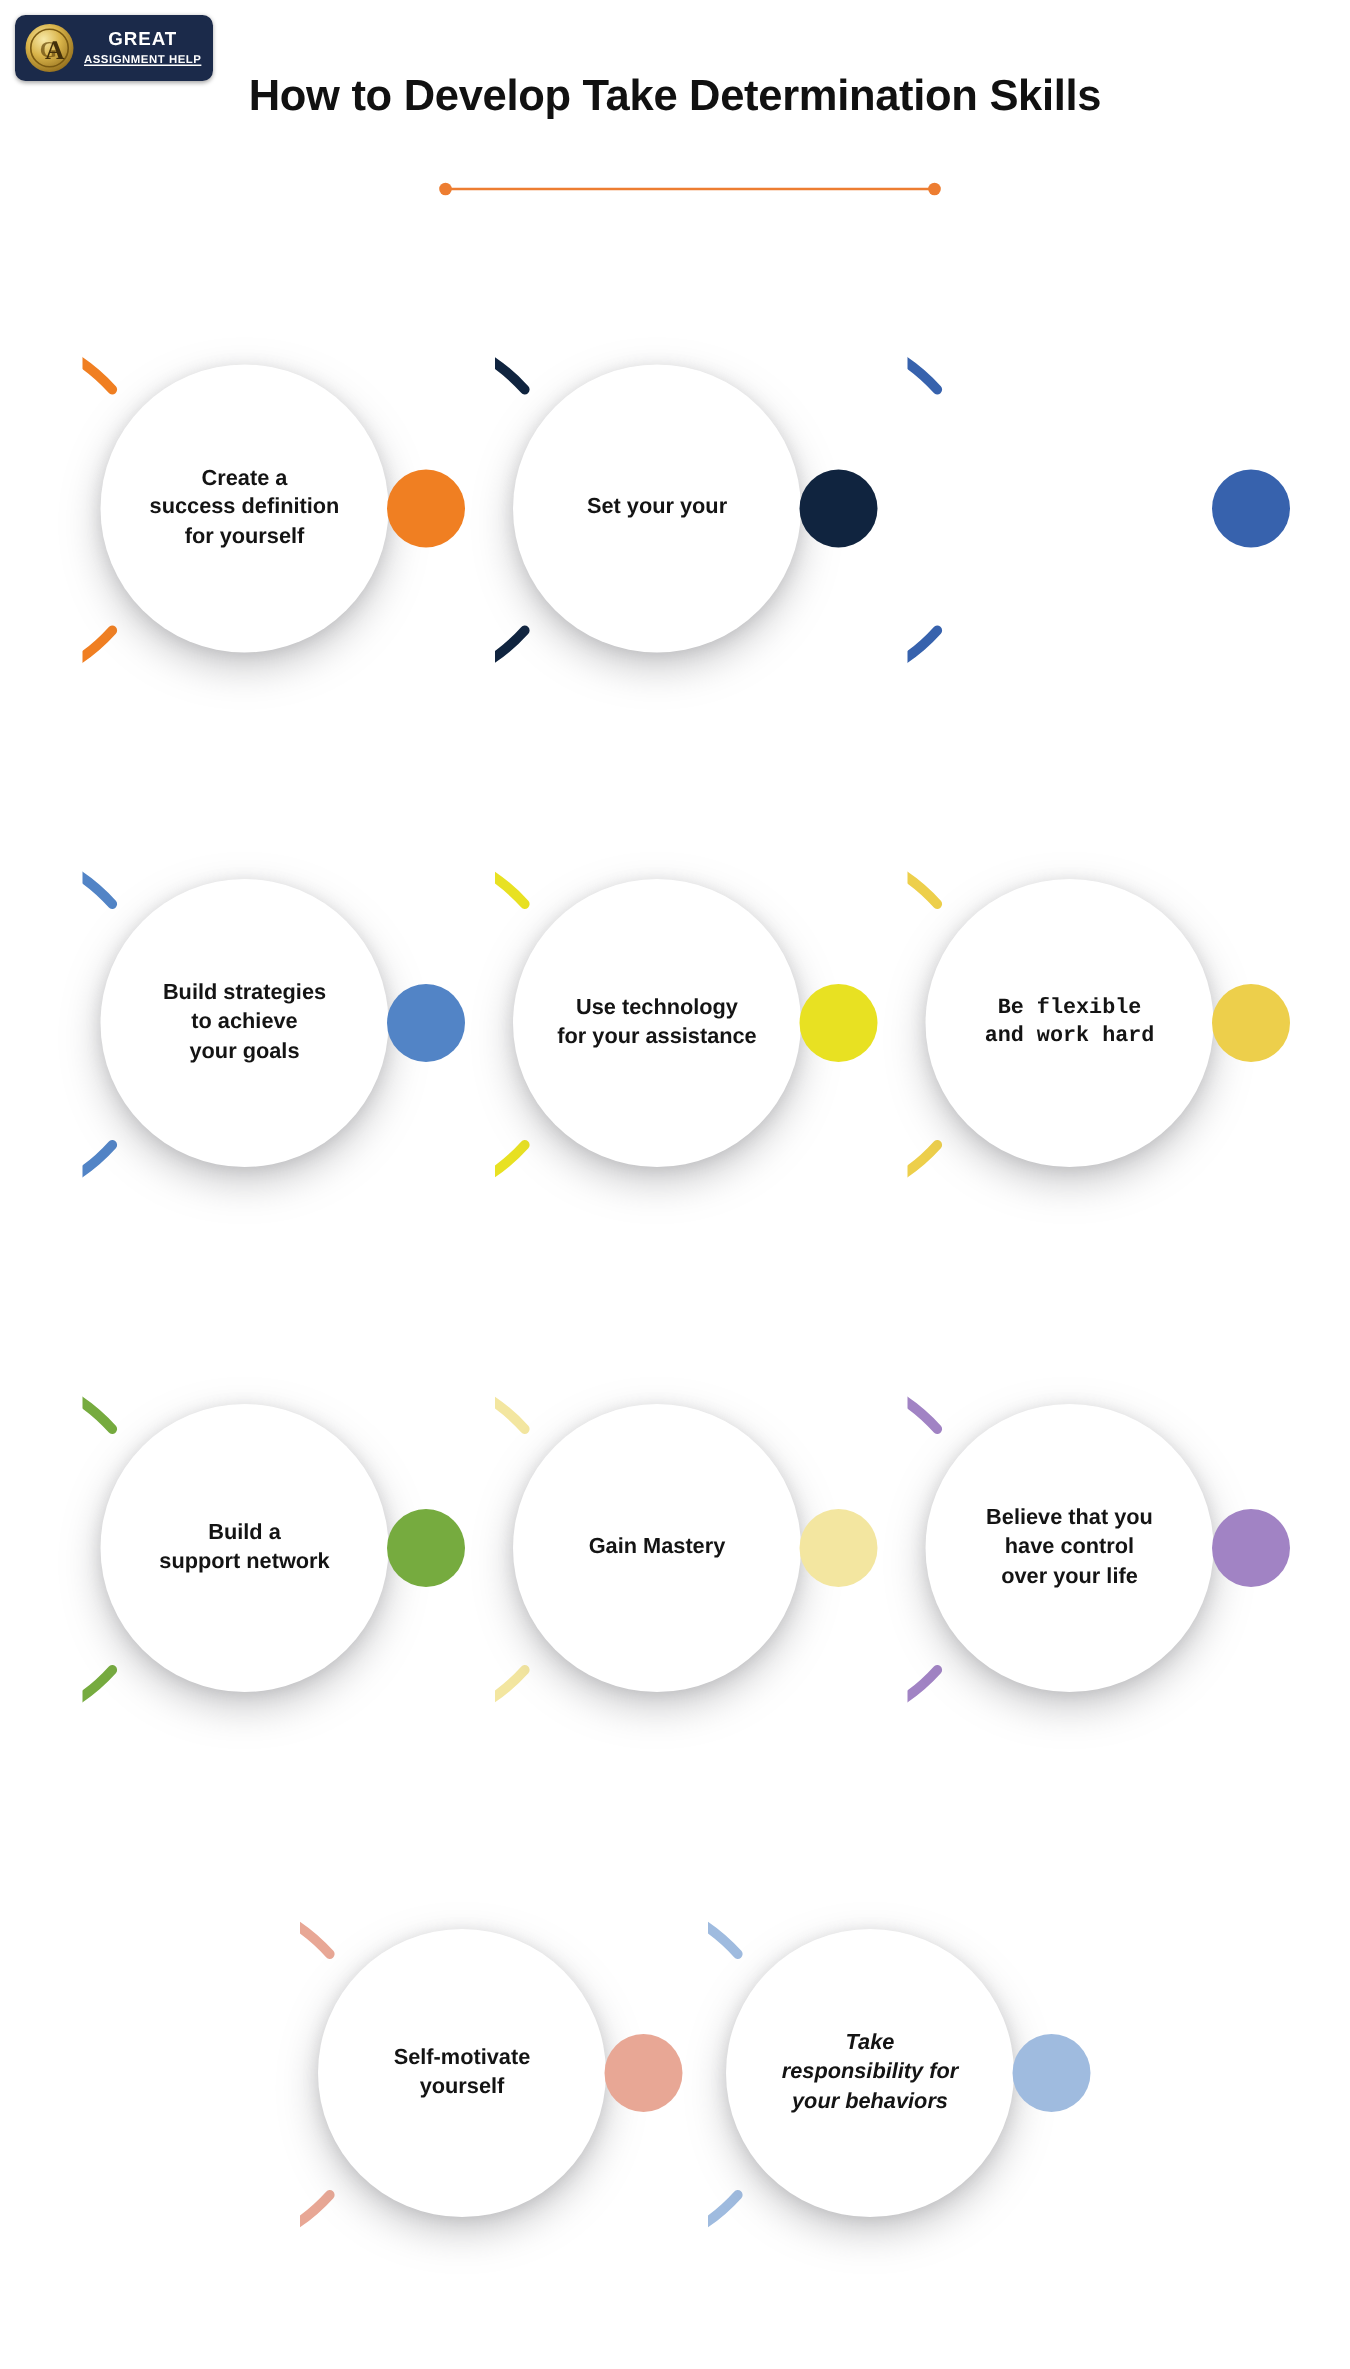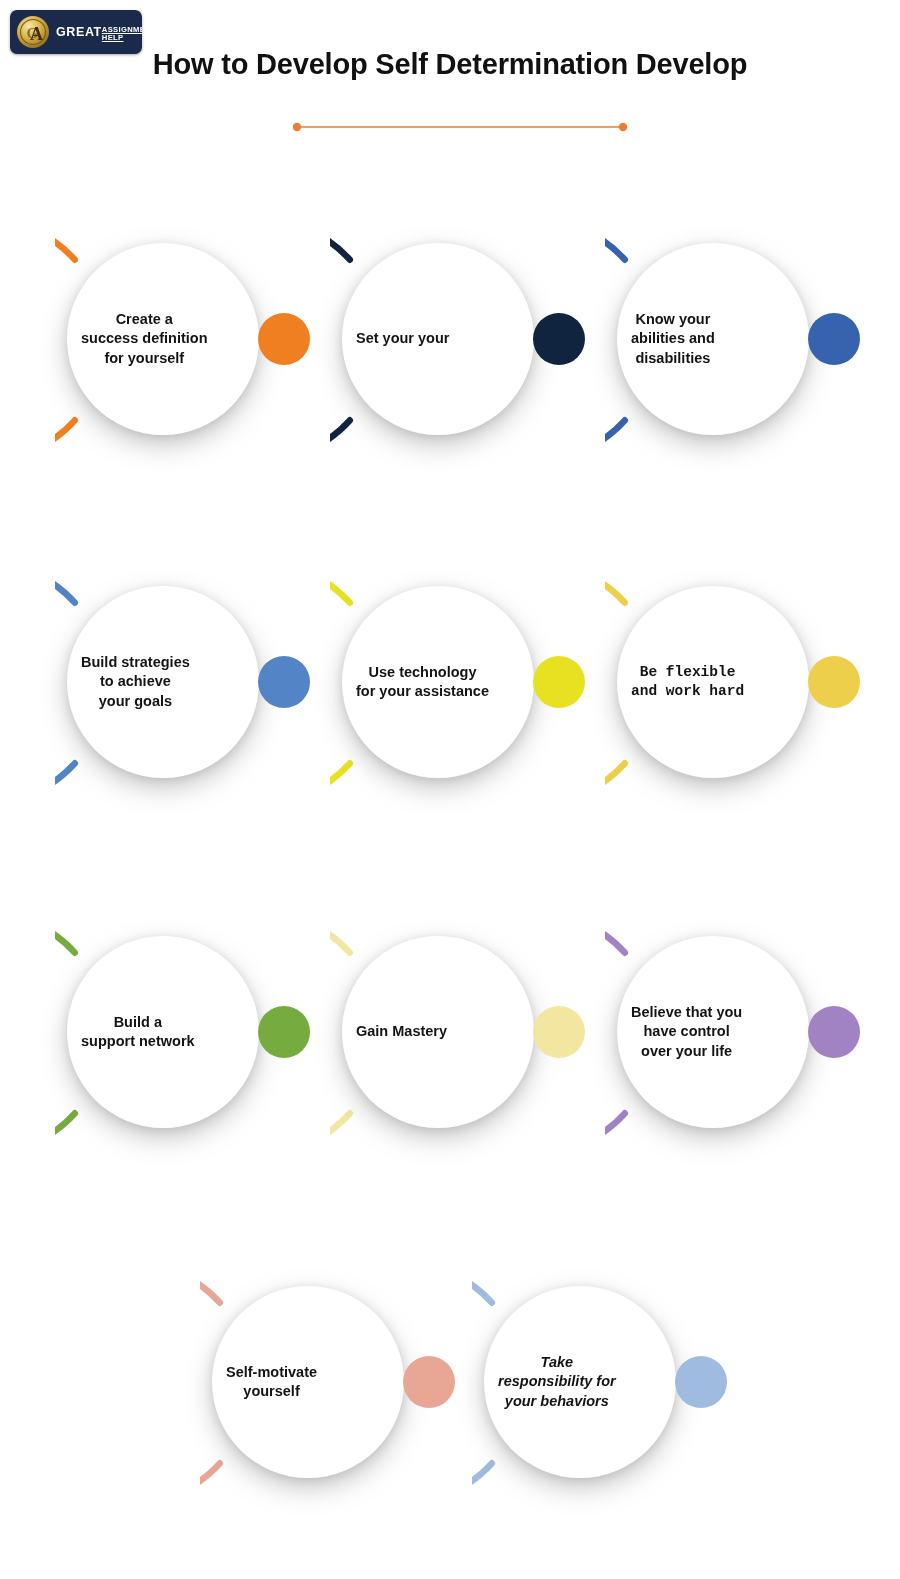--- a/index.html
+++ b/index.html
@@ -32,21 +32,21 @@
   .logo-emblem {
     width: 34px;
     height: 34px;
     margin-left: 6px;
     flex: 0 0 auto;
     position: relative;
   }
   .logo-text {
     margin-left: 6px;
     display: flex;
-    flex-direction: row;
+    flex-direction: column;
     align-items: center;
     justify-content: center;
     line-height: 1;
   }
   .logo-line1 {
     color: #ffffff;
     font-size: 12.5px;
     font-weight: bold;
     letter-spacing: .6px;
   }
@@ -104,20 +104,21 @@
     left: 12px;
     top: 58px;
     width: 192px;
     height: 192px;
     border-radius: 50%;
     background: #ffffff;
     box-shadow: 0 10px 26px rgba(120,120,125,.40),
                 0 2px 10px rgba(120,120,125,.22);
     display: flex;
     align-items: center;
+    justify-content: center;
   }
   .step-label {
     text-align: center;
     font-size: 14.5px;
     font-weight: bold;
     line-height: 1.33;
     color: #141414;
     padding: 0 14px;
     white-space: pre-line;
   }
@@ -148,21 +149,21 @@
       <text x="10.5" y="23" font-family="'Liberation Serif', serif" font-size="15" font-weight="bold" fill="#6d4f10" opacity=".75">G</text>
       <text x="14" y="24.5" font-family="'Liberation Serif', serif" font-size="18" font-weight="bold" fill="#43300a">A</text>
     </svg>
   </div>
   <div class="logo-text">
     <span class="logo-line1">GREAT</span>
     <span class="logo-line2">ASSIGNMENT HELP</span>
   </div>
 </div>
 
-<div class="page-title">How to Develop Self Determination Develop</div>
+<div class="page-title">How to Develop Take Determination Skills</div>
 
 <div class="divider">
   <svg width="336" height="10" viewBox="0 0 336 10" aria-hidden="true">
     <line x1="5" y1="5" x2="331" y2="5" stroke="#ed7d31" stroke-width="1.6"></line>
     <circle cx="5" cy="5" r="4.2" fill="#ed7d31"></circle>
     <circle cx="331" cy="5" r="4.2" fill="#ed7d31"></circle>
   </svg>
 </div>
 
 <div class="board">
@@ -183,25 +184,20 @@
         </svg></div>
       <div class="step-bubble">
         <div class="step-label">Set your your</div>
       </div>
       <div class="step-dot" style="background: rgb(16, 36, 63);"></div>
     </div>
     <div class="step" style="left: 605px; top: 185px;">
       <div class="step-arc"><svg width="280" height="310" viewBox="0 0 280 310">
           <path d="M 19.82 74.70 A 120 120 0 1 0 19.82 235.30" fill="none" stroke="#3762ad" stroke-width="6.5" stroke-linecap="round"></path>
         </svg></div>
-      <div class="step-bubble">
-        <div class="step-label">Know your
-abilities and
-disabilities</div>
-      </div>
       <div class="step-dot" style="background: rgb(55, 98, 173);"></div>
     </div>
     <div class="step" style="left: 55px; top: 528px;">
       <div class="step-arc"><svg width="280" height="310" viewBox="0 0 280 310">
           <path d="M 19.82 74.70 A 120 120 0 1 0 19.82 235.30" fill="none" stroke="#5284c6" stroke-width="6.5" stroke-linecap="round"></path>
         </svg></div>
       <div class="step-bubble">
         <div class="step-label">Build strategies
 to achieve
 your goals</div>

